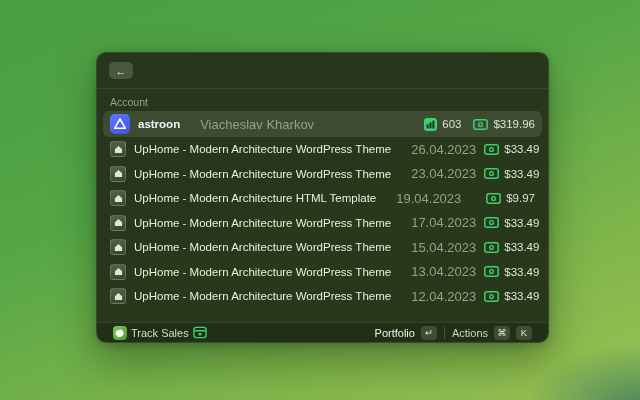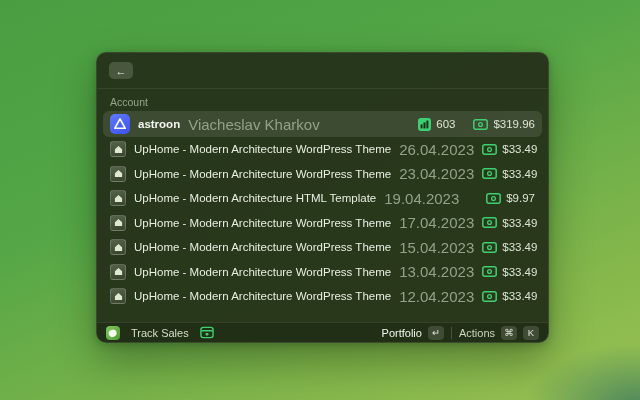--- a/index.html
+++ b/index.html
@@ -47,34 +47,34 @@
   }
   .row.selected { background:rgba(255,255,255,.10); height:26px; }
   .sale-row { height:24px; margin-bottom:0.5px; cursor:default; }
   .avatar {
     width:20px; height:20px; border-radius:5px; flex:0 0 auto;
     background:linear-gradient(150deg,#5d7bfa 0%,#4050ef 100%);
     display:flex; align-items:center; justify-content:center;
   }
   .row-title { font-size:11.5px; font-weight:bold; color:#f2f5ee; white-space:nowrap; }
   .sale-title { font-size:11.5px; font-weight:normal; color:#e9eee2; white-space:nowrap; }
-  .row-sub { font-size:15px; color:#93a189; margin-left:0; white-space:nowrap; }
-  .row-right { margin-left:auto; display:flex; align-items:center; gap:18px; }
+  .row-sub { font-size:13px; color:#93a189; margin-left:12px; white-space:nowrap; }
+  .row-right { margin-left:auto; display:flex; align-items:center; gap:12px; }
   .badge { display:flex; align-items:center; gap:5px; }
   .badge-text { font-size:11.5px; color:#dde5d5; }
   .thumb {
     width:16px; height:16px; border-radius:3px; flex:0 0 auto;
     background:linear-gradient(170deg,#55624a 0%,#39452e 100%);
     display:flex; align-items:center; justify-content:center;
     border:0.5px solid rgba(255,255,255,.18);
   }
   
   .footer {
-    flex:0 0 20px; height:20px; display:flex; align-items:center; gap:11px;
-    padding:0 9px; border-top:1px solid rgba(255,255,255,.09);
+    flex:0 0 20px; height:20px; display:flex; align-items:center; gap:4px;
+    padding:0 16px; border-top:1px solid rgba(255,255,255,.09);
     background:rgba(28,40,18,.55);
   }
   .ext-logo {
     width:14px; height:14px; border-radius:4px; flex:0 0 auto;
     display:flex; align-items:center; justify-content:center;
   }
   .ext-name { font-size:11px; color:#d6ddcc; }
   .footer-right { margin-left:auto; display:flex; align-items:center; gap:7px; }
   .footer-action { display:flex; align-items:center; gap:6px; cursor:pointer; background:none; border:none; padding:0; font-family:"Liberation Sans", sans-serif; }
   .action-label { font-size:11px; font-weight:normal; color:#f0f4ec; }

